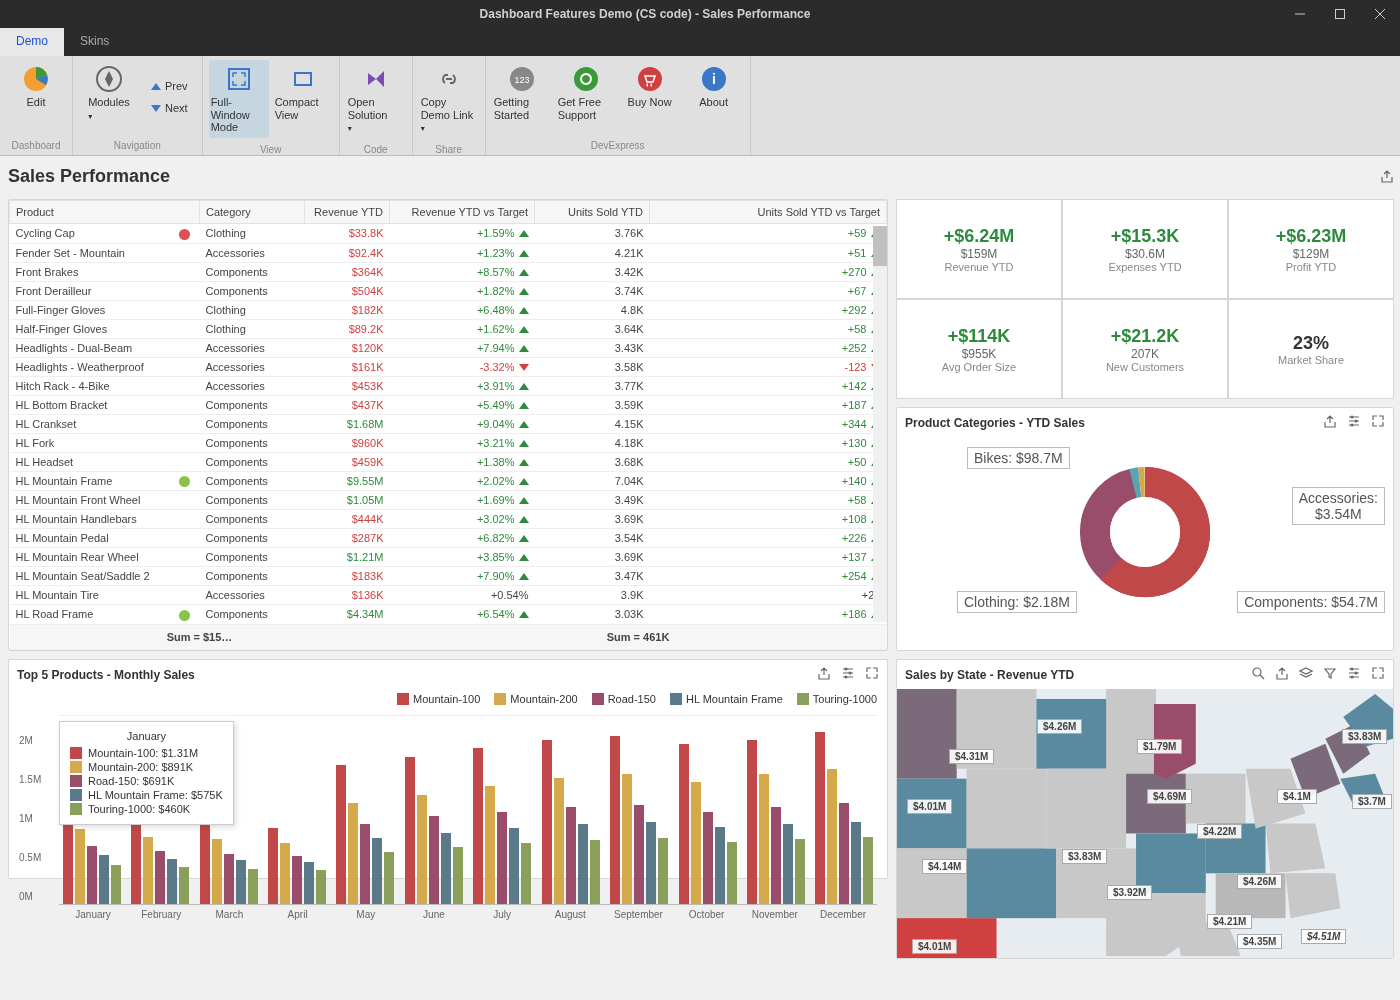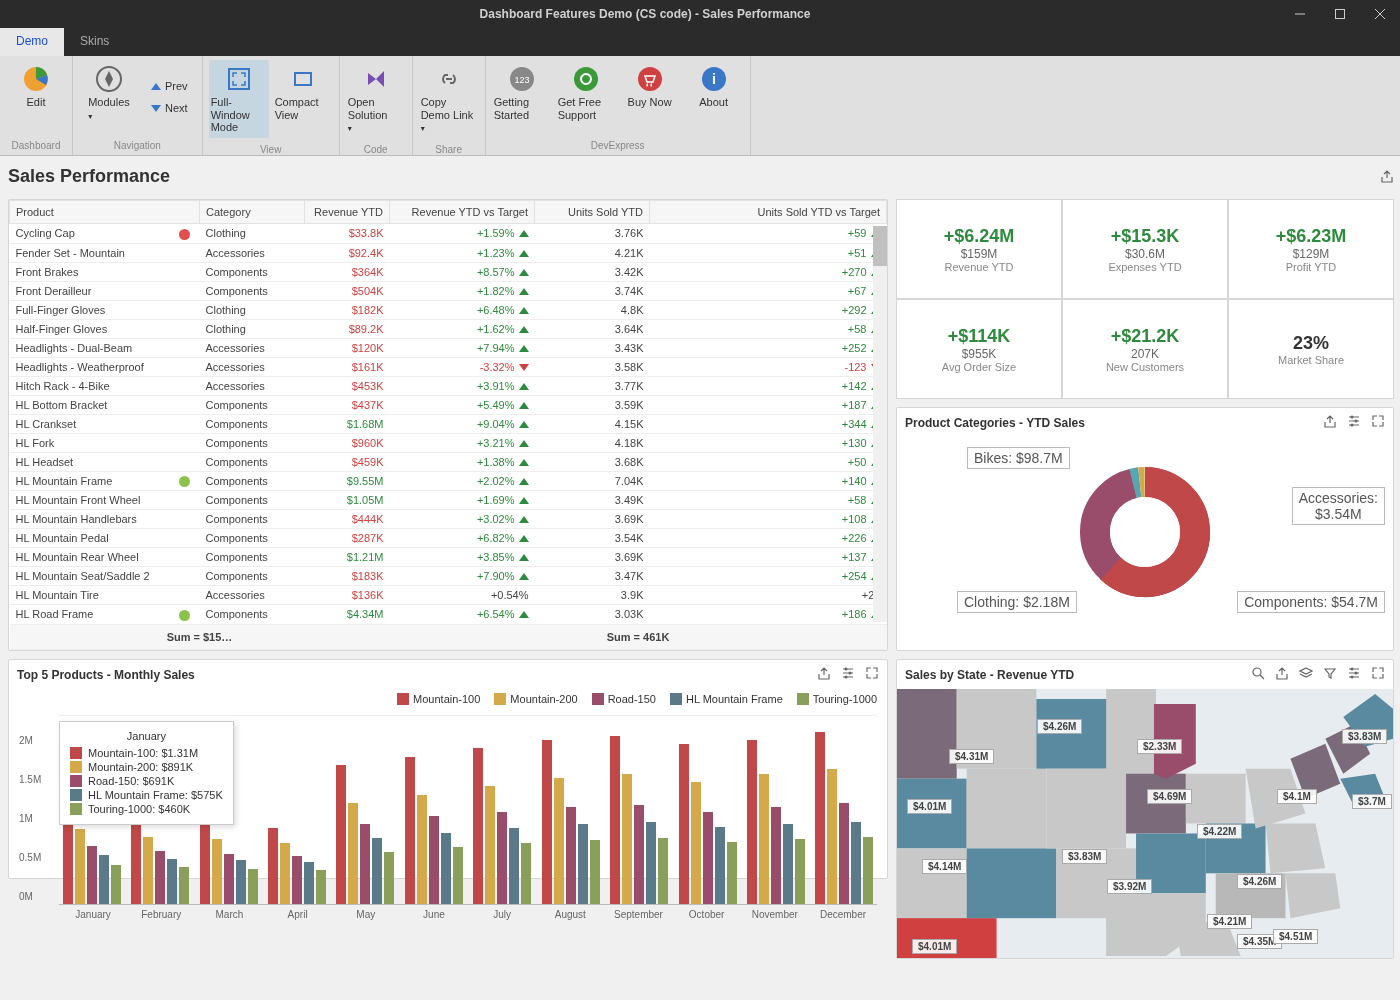--- a/index.html
+++ b/index.html
@@ -720,32 +720,32 @@
           <polygon points="370,135 420,135 430,180 375,185" fill="#c8c8c8"></polygon>
           <polygon points="395,70 430,55 445,95 410,110" fill="#7a6a7a"></polygon>
           <polygon points="430,50 460,35 475,65 448,85" fill="#7a6a7a"></polygon>
           <polygon points="448,28 480,5 498,20 498,50 470,58" fill="#5a8aa0"></polygon>
           <polygon points="445,90 480,85 490,110 460,120" fill="#5a8aa0"></polygon>
           <polygon points="390,185 440,185 445,220 395,230" fill="#c8c8c8"></polygon>
           <polygon points="280,240 330,230 345,268 285,268" fill="#c8c8c8"></polygon>
         </svg>
         <div id="map-labels">
             <div class="map-label" style="left: 140px; top: 30px;">$4.26M</div>
-            <div class="map-label" style="left: 240px; top: 50px;">$2.33M</div>
+            <div class="map-label" style="left: 240px; top: 50px;">$1.79M</div>
             <div class="map-label" style="left: 250px; top: 100px;">$4.69M</div>
             <div class="map-label" style="left: 52px; top: 60px;">$4.31M</div>
             <div class="map-label" style="left: 10px; top: 110px;">$4.01M</div>
             <div class="map-label" style="left: 25px; top: 170px;">$4.14M</div>
             <div class="map-label" style="left: 165px; top: 160px;">$3.83M</div>
             <div class="map-label" style="left: 300px; top: 135px;">$4.22M</div>
-            <div class="map-label" style="left: 210px; top: 190px;">$3.92M</div>
+            <div class="map-label" style="left: 210px; top: 196px;">$3.92M</div>
             <div class="map-label" style="left: 340px; top: 185px;">$4.26M</div>
             <div class="map-label" style="left: 310px; top: 225px;">$4.21M</div>
             <div class="map-label" style="left: 340px; top: 245px;">$4.35M</div>
-            <div class="map-label" style="left: 376px; top: 240px;">$4.51M</div>
+            <div class="map-label" style="left: 404px; top: 240px; font-style: italic;">$4.51M</div>
             <div class="map-label" style="left: 455px; top: 105px;">$3.7M</div>
             <div class="map-label" style="left: 445px; top: 40px;">$3.83M</div>
             <div class="map-label" style="left: 380px; top: 100px;">$4.1M</div>
             <div class="map-label" style="left: 15px; top: 250px;">$4.01M</div>
           </div>
       </div>
     </div>
   </div>
 
 </div>

